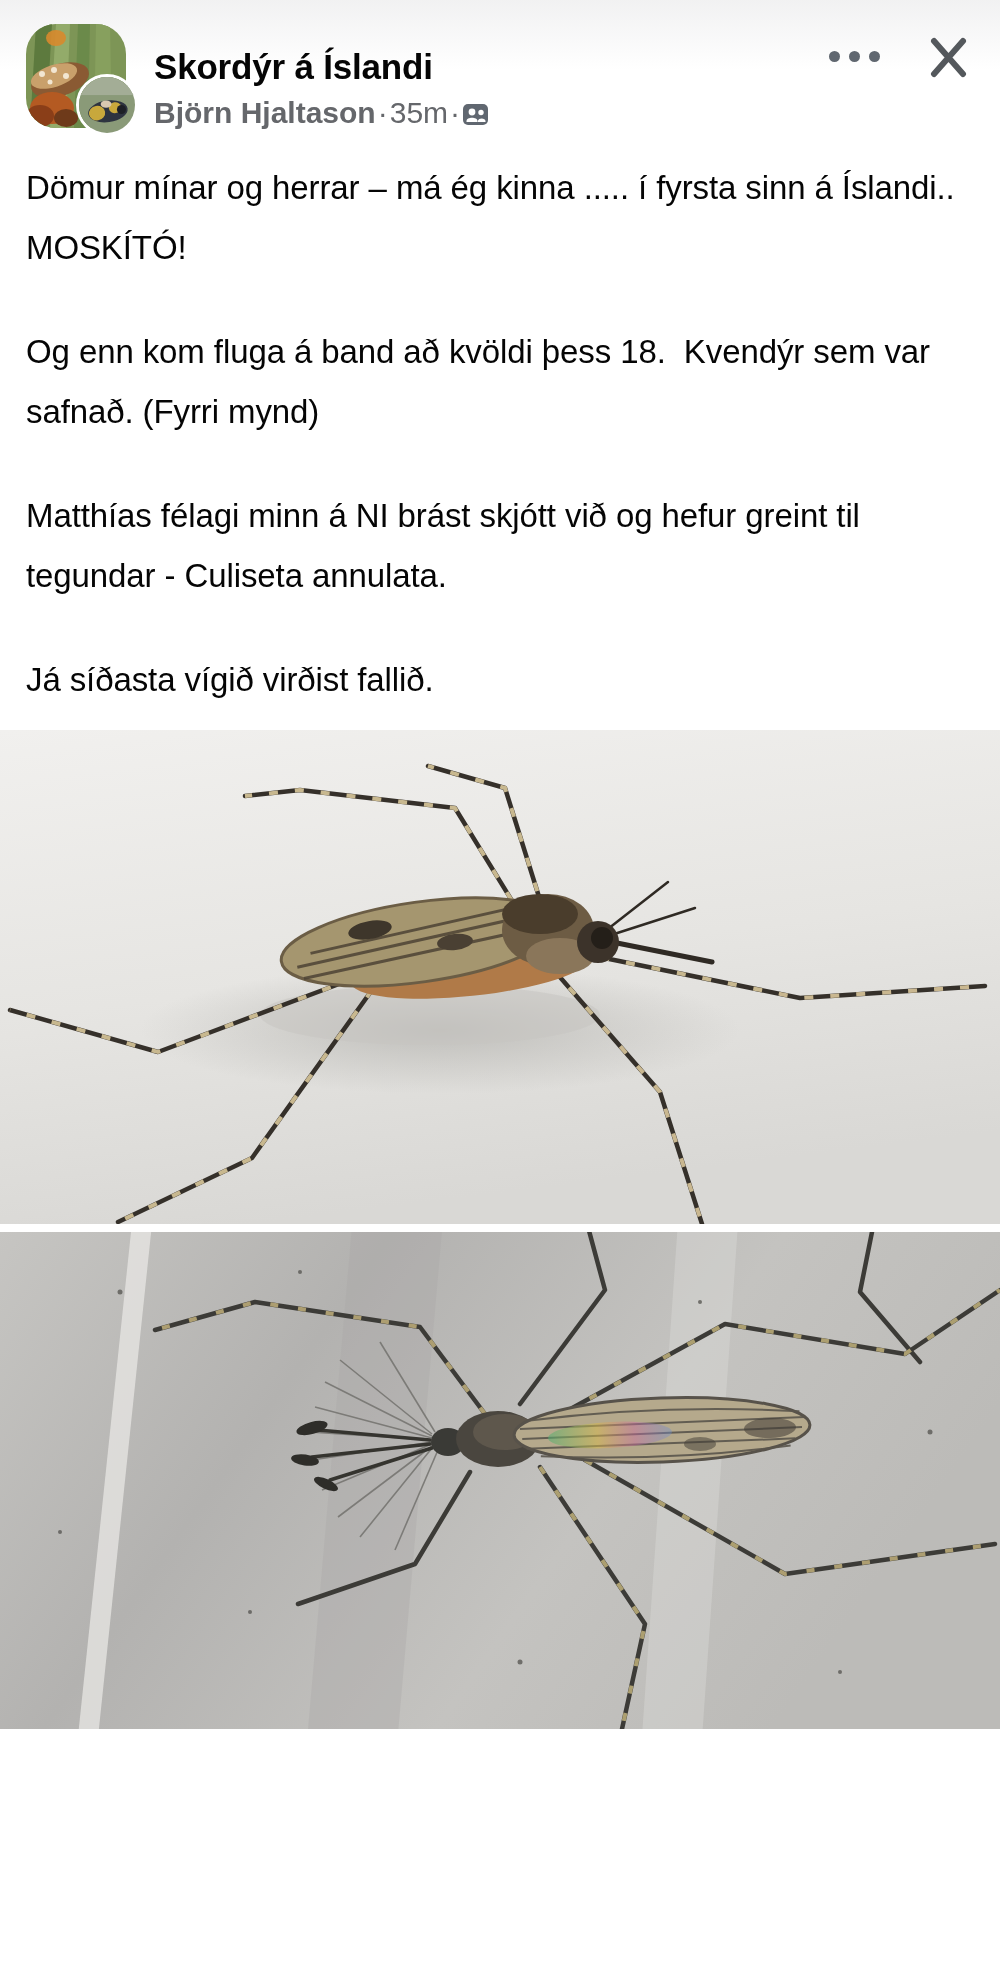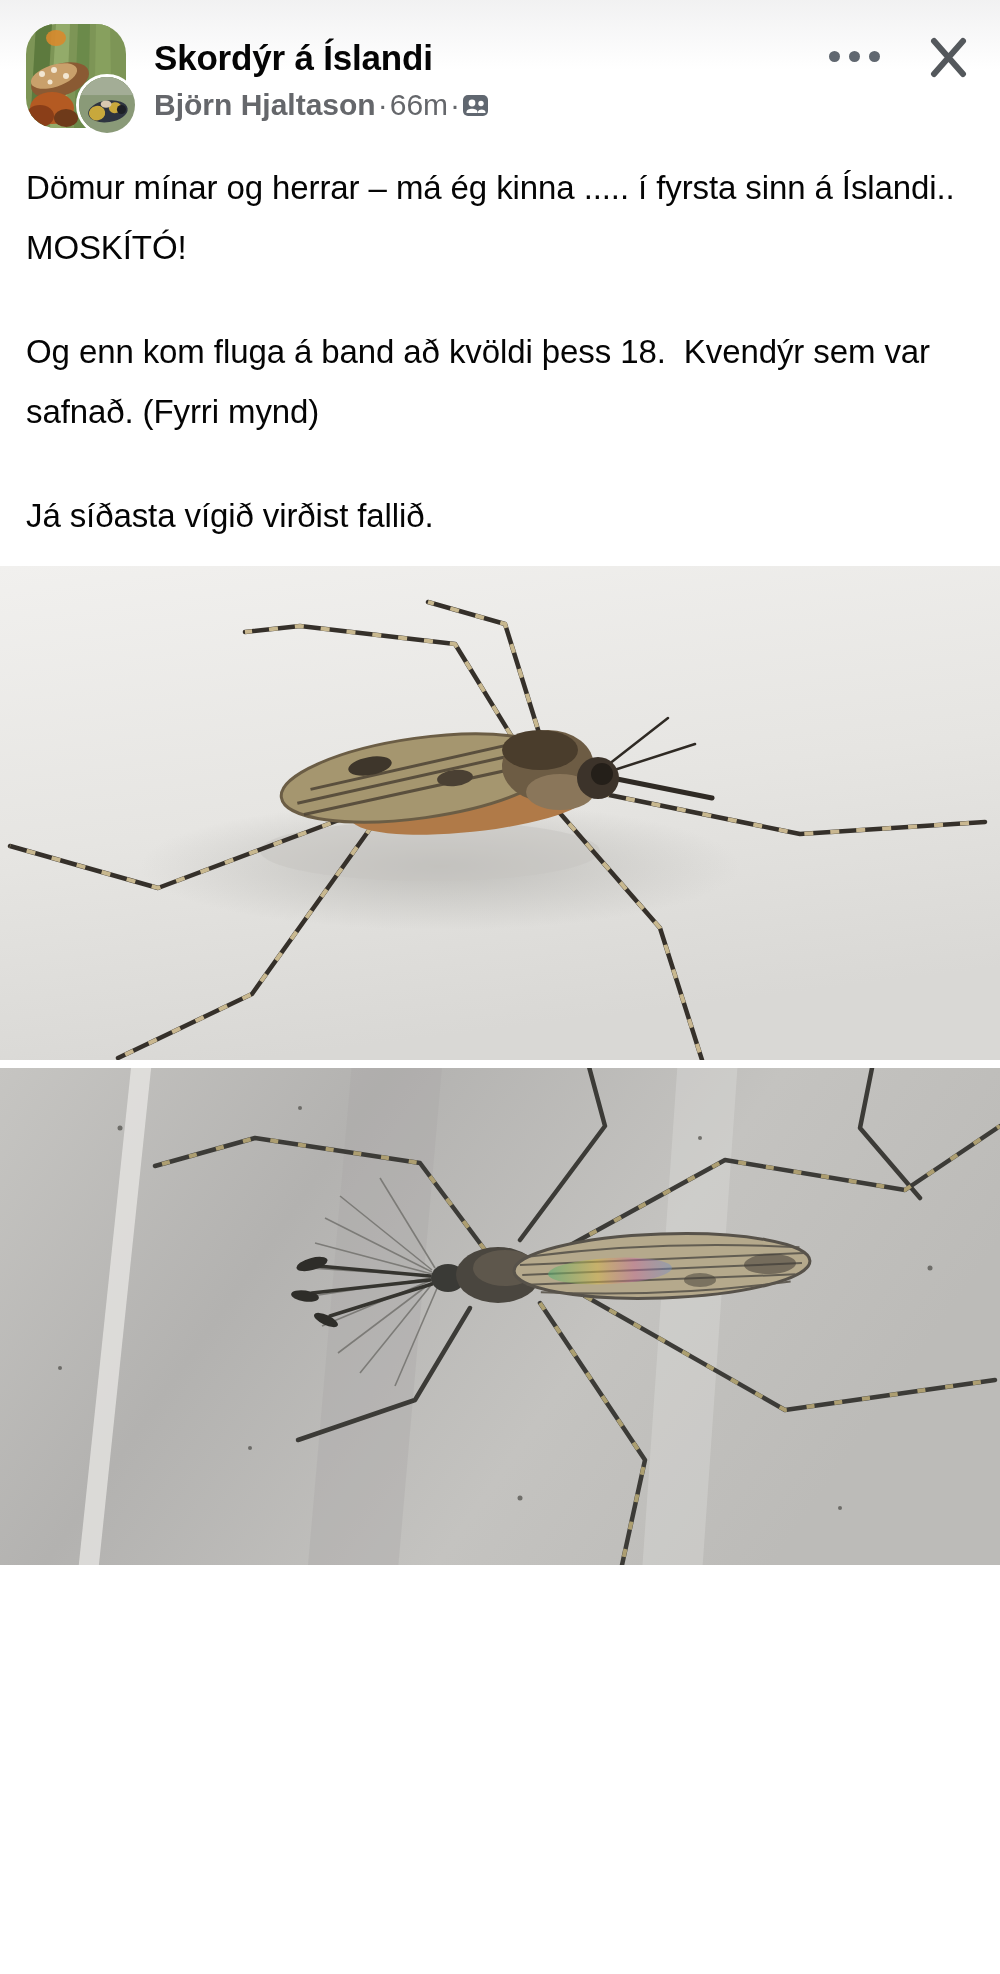--- a/index.html
+++ b/index.html
@@ -14,21 +14,21 @@
   }
   .top-fade {
     position: absolute; top: 0; left: 0; width: 1000px; height: 70px;
     background: linear-gradient(to bottom, rgba(120,120,125,0.10), rgba(120,120,125,0));
     pointer-events: none;
   }
   .header {
     position: relative;
     padding: 24px 28px 0 26px;
     display: flex;
-    align-items: center;
+    align-items: flex-end;
   }
   .avatar-wrap { position: relative; width: 104px; height: 106px; flex: 0 0 auto; }
   .avatar {
     width: 100px; height: 104px;
     border-radius: 30px;
     overflow: hidden;
     display: block;
   }
   .avatar-overlay {
     position: absolute;
@@ -120,21 +120,21 @@
       <circle cx="47" cy="36" r="5" fill="#1d2026"></circle>
       <ellipse cx="30" cy="30" rx="6" ry="4" fill="#d9c8b0"></ellipse>
     </svg>
   </div>
 
   <div class="header-text">
     <div class="group-name">Skordýr á Íslandi</div>
     <div class="byline">
       <span class="author">Björn Hjaltason</span>
       <span class="dot">·</span>
-      <span class="time">66m</span>
+      <span class="time">35m</span>
       <span class="dot">·</span>
       <svg class="privacy-icon" viewBox="0 0 27 27">
         <rect x="1" y="3" width="25" height="21" rx="5" fill="#606770"></rect>
         <circle cx="10" cy="11" r="3.4" fill="#ffffff"></circle>
         <path d="M4.5,20 C4.5,15.8 15.5,15.8 15.5,20 L15.5,21 L4.5,21 Z" fill="#ffffff"></path>
         <circle cx="19" cy="11.5" r="2.7" fill="#ffffff"></circle>
         <path d="M15.8,20 C16.5,16.5 23.5,16.8 23.5,20.2 L23.5,21 L15.8,21 Z" fill="#ffffff"></path>
       </svg>
     </div>
   </div>
@@ -147,20 +147,21 @@
     </div>
     <svg class="close-btn" viewBox="0 0 44 44">
       <path d="M8 7 L37 40 M37 7 L8 40" stroke="#54585C" stroke-width="6" stroke-linecap="round" fill="none"></path>
     </svg>
   </div>
 </div>
 
 <div class="post-text">
   <p>Dömur mínar og herrar – má ég kinna ..... í fyrsta sinn á Íslandi.. MOSKÍTÓ!</p>
   <p>Og enn kom fluga á band að kvöldi þess 18.  Kvendýr sem var safnað. (Fyrri mynd)</p>
+  <p>Matthías félagi minn á NI brást skjótt við og hefur greint til tegundar - Culiseta annulata.</p>
   <p>Já síðasta vígið virðist fallið.</p>
 </div>
 
 <div class="photos">
 
   <svg class="photo" viewBox="0 0 1000 494" height="494">
     <defs>
       <linearGradient id="bg1" x1="0" y1="0" x2="0.25" y2="1">
         <stop offset="0" stop-color="#f1f0ee"></stop>
         <stop offset="0.55" stop-color="#e6e5e2"></stop>

